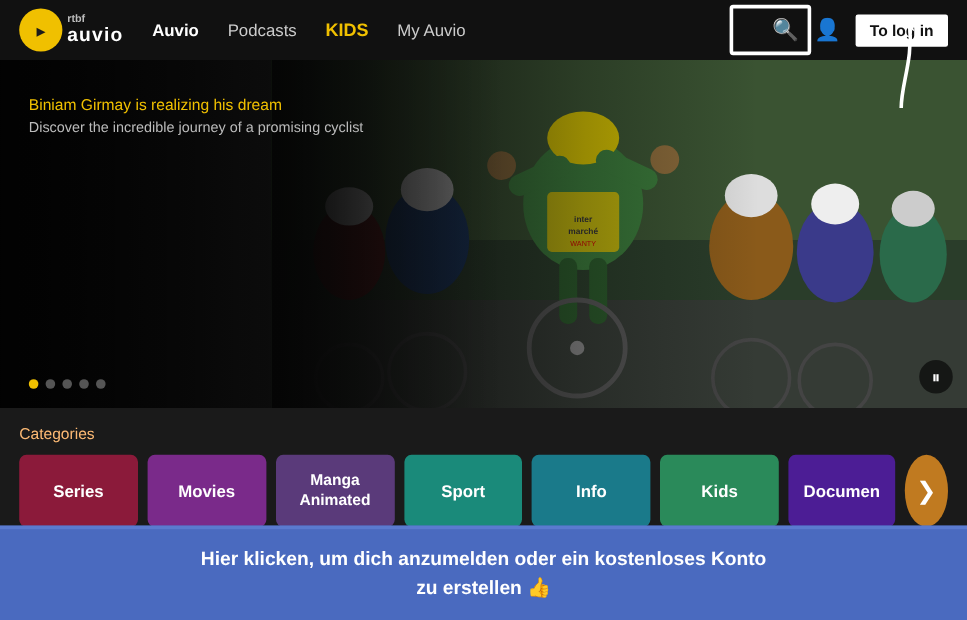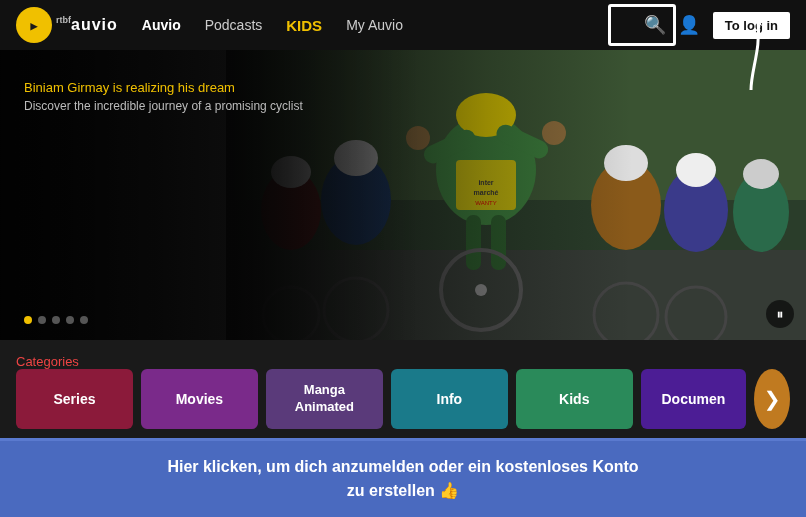--- a/index.html
+++ b/index.html
@@ -151,22 +151,23 @@
       overflow: hidden;
     }
     .cyclist-scene svg { width: 100%; height: 100%; }
 
     
     .categories-section {
       background: #1a1a1a;
       padding: 14px 16px 10px;
     }
     .categories-label {
-      color: #ef4444;
+      color: #fdba74;
       font-size: 13px;
+      margin-bottom: 10px;
     }
     .categories-row {
       display: flex;
       gap: 8px;
       align-items: flex-start;
     }
     .cat-card {
       height: 60px;
       border-radius: 6px;
       display: flex;
@@ -268,21 +269,21 @@
 <body>
 
 <nav class="navbar">
   <div class="logo">
     <div class="logo-circle">
       <svg viewBox="0 0 22 22" fill="none">
         <ellipse cx="11" cy="11" rx="9" ry="9" fill="#f0c000"></ellipse>
         <text x="11" y="15" text-anchor="middle" font-size="9" font-weight="bold" fill="#1a1a1a">▶</text>
       </svg>
     </div>
-    <div style="display:flex;flex-direction:row;line-height:1.1">
+    <div style="display:flex;flex-direction:column;line-height:1.1">
       <span style="color:#bbb;font-size:9px;font-weight:bold;">rtbf</span>
       <span style="color:white;font-size:16px;font-weight:bold;letter-spacing:1px;">auvio</span>
     </div>
   </div>
   <div class="nav-links">
     <span class="nav-link active">Auvio</span>
     <span class="nav-link">Podcasts</span>
     <span class="nav-link kids">KIDS</span>
     <span class="nav-link">My Auvio</span>
   </div>
@@ -380,20 +381,21 @@
   <div class="pause-btn"></div>
 </div>
 
 <div class="categories-section">
   <div class="categories-label">Categories</div>
   <div class="categories-row">
     <div class="cat-card cat-series">Series</div>
     <div class="cat-card cat-movies">Movies</div>
     <div class="cat-card cat-manga" style="font-size:13px;line-height:1.3;white-space:pre-line;">Manga
 Animated</div>
+    <div class="cat-card cat-sport">Sport</div>
     <div class="cat-card cat-info">Info</div>
     <div class="cat-card cat-kids">Kids</div>
     <div class="cat-card cat-docu" style="flex:0.9;">Documen</div>
     <div class="cat-arrow">❯</div>
   </div>
 </div>
 
 <div class="selection-row">
   <span class="selection-label">our selection</span>
   <span class="see-everything">SEE EVERYTHING</span>

